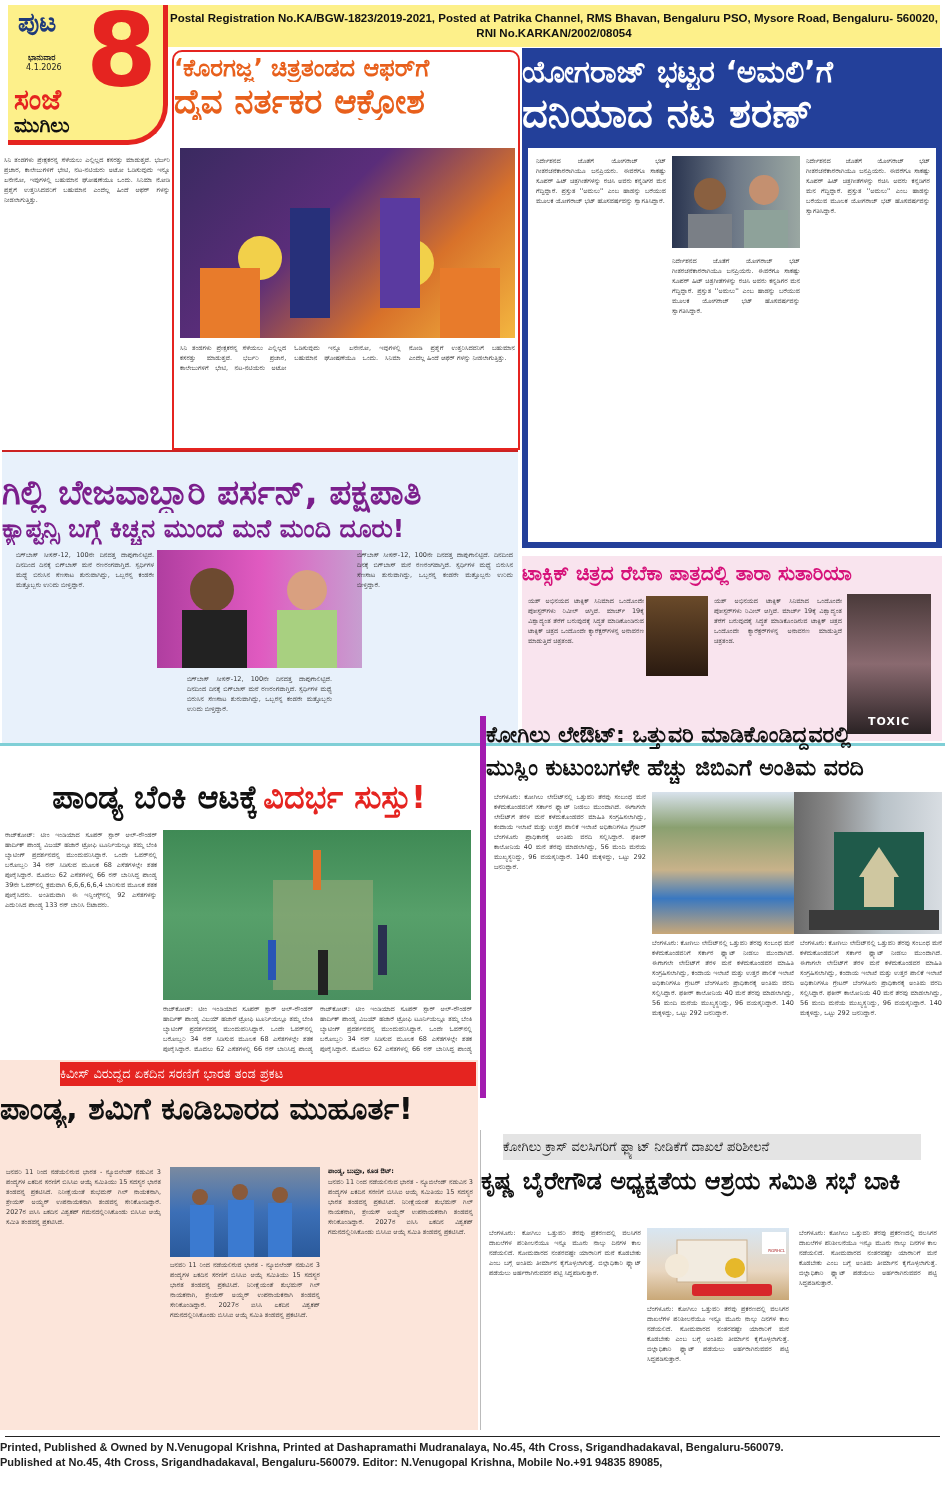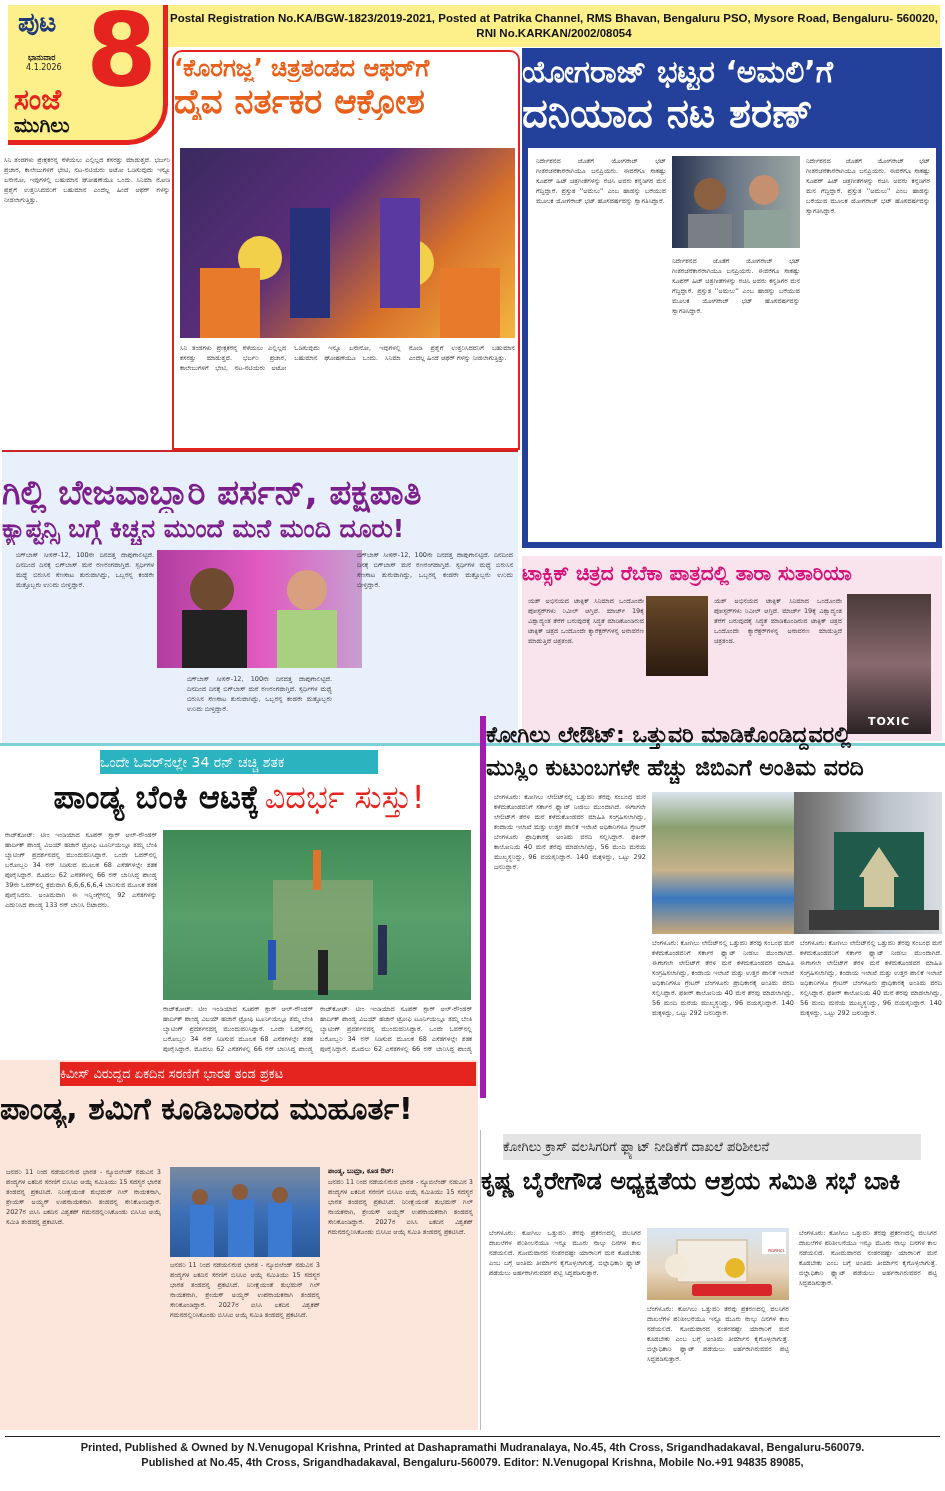--- a/index.html
+++ b/index.html
@@ -88,24 +88,23 @@
   <div class="photo" style="left:325px;top:38px;width:84px;height:140px;background:linear-gradient(180deg,#4a3a3a,#8a6a70 50%,#2a2224)">
     <div style="position:absolute;bottom:6px;width:100%;text-align:center;color:#fff;font-weight:bold;font-size:11px;letter-spacing:1px">TOXIC</div>
   </div>
   <div class="abs txt" style="left:6px;top:40px;width:116px;height:140px">ಯಶ್ ಅಭಿನಯದ ಟಾಕ್ಸಿಕ್ ಸಿನಿಮಾದ ಒಂದೊಂದೇ ಪೋಸ್ಟರ್‌ಗಳು ರಿವೀಲ್ ಆಗ್ತಿವೆ. ಮಾರ್ಚ್ 19ಕ್ಕೆ ವಿಶ್ವಾದ್ಯಂತ ತೆರೆಗೆ ಬರುವುದಕ್ಕೆ ಸಿದ್ಧತೆ ಮಾಡಿಕೊಂಡಿರುವ ಟಾಕ್ಸಿಕ್ ಚಿತ್ರದ ಒಂದೊಂದೇ ಕ್ಯಾರೆಕ್ಟರ್‌ಗಳನ್ನ ಅನಾವರಣ ಮಾಡುತ್ತಿದೆ ಚಿತ್ರತಂಡ.</div>
   <div class="abs txt" style="left:192px;top:40px;width:128px;height:140px">ಯಶ್ ಅಭಿನಯದ ಟಾಕ್ಸಿಕ್ ಸಿನಿಮಾದ ಒಂದೊಂದೇ ಪೋಸ್ಟರ್‌ಗಳು ರಿವೀಲ್ ಆಗ್ತಿವೆ. ಮಾರ್ಚ್ 19ಕ್ಕೆ ವಿಶ್ವಾದ್ಯಂತ ತೆರೆಗೆ ಬರುವುದಕ್ಕೆ ಸಿದ್ಧತೆ ಮಾಡಿಕೊಂಡಿರುವ ಟಾಕ್ಸಿಕ್ ಚಿತ್ರದ ಒಂದೊಂದೇ ಕ್ಯಾರೆಕ್ಟರ್‌ಗಳನ್ನ ಅನಾವರಣ ಮಾಡುತ್ತಿದೆ ಚಿತ್ರತಂಡ.</div>
 </div>
 
 <div class="abs" style="left:0;top:743px;width:945px;height:3px;background:#7fcfd6"></div>
 
 <div class="abs" style="left:0;top:748px;width:478px;height:312px;background:#fff">
-  <div class="abs hl" style="left:100px;top:2px;width:278px;height:24px;background:#2bb3c0;color:#fff;font-size:14px;line-height:24px;font-weight:normal">ಒಂದೇ ಓವರ್‌ನಲ್ಲೇ 34 ರನ್ ಚಚ್ಚಿ ಶತಕ</div>
   <div class="abs" style="left:0;top:30px;width:478px;text-align:center;white-space:nowrap">
     <span style="font-size:32px;font-weight:900;color:#111">ಪಾಂಡ್ಯ ಬೆಂಕಿ ಆಟಕ್ಕೆ</span>
-    <span style="font-size:32px;font-weight:400;color:#e52420">ವಿದರ್ಭ ಸುಸ್ತು!</span>
+    <span style="font-size:32px;font-weight:700;color:#e52420">ವಿದರ್ಭ ಸುಸ್ತು!</span>
   </div>
   <div class="photo" style="left:163px;top:82px;width:308px;height:170px;background:linear-gradient(180deg,#3f8a55,#57a06a 50%,#4a9060)">
     <svg width="308" height="170">
         <rect x="110" y="50" width="100" height="110" fill="#9aa878" opacity=".6"></rect>
         <rect x="150" y="20" width="8" height="40" fill="#e0742a"></rect>
         <rect x="105" y="110" width="8" height="40" fill="#2855b5"></rect>
         <rect x="155" y="120" width="10" height="45" fill="#222"></rect>
         <rect x="215" y="95" width="9" height="50" fill="#2a3050"></rect>
       </svg>
   </div>
@@ -162,16 +161,16 @@
         <rect x="115" y="4" width="24" height="22" fill="#fff"></rect>
       </svg>
     <div style="position:absolute;right:4px;top:20px;font-size:4px;color:#a22">RGRHCL</div>
   </div>
   <div class="abs txt" style="left:8px;top:98px;width:152px;height:198px">ಬೆಂಗಳೂರು: ಕೋಗಿಲು ಒತ್ತುವರಿ ತೆರವು ಪ್ರಕರಣದಲ್ಲಿ ವಲಸಿಗರ ದಾಖಲೆಗಳ ಪರಿಶೀಲನೆಯೂ ಇನ್ನೂ ಮೂರು ನಾಲ್ಕು ದಿನಗಳ ಕಾಲ ನಡೆಯಲಿದೆ. ಸೋಮವಾರದ ನಂತರವಷ್ಟೇ ಯಾರಾರಿಗೆ ಮನೆ ಕೊಡಬೇಕು ಎಂಬ ಬಗ್ಗೆ ಅಂತಿಮ ತೀರ್ಮಾನ ಕೈಗೊಳ್ಳಲಾಗುತ್ತೆ. ಜಿಲ್ಲಾಧಿಕಾರಿ ಫ್ಲ್ಯಾಟ್ ಪಡೆಯಲು ಅರ್ಹರಾಗಿರುವವರ ಪಟ್ಟಿ ಸಿದ್ದಪಡಿಸುತ್ತಾರೆ.</div>
   <div class="abs txt" style="left:166px;top:174px;width:142px;height:122px">ಬೆಂಗಳೂರು: ಕೋಗಿಲು ಒತ್ತುವರಿ ತೆರವು ಪ್ರಕರಣದಲ್ಲಿ ವಲಸಿಗರ ದಾಖಲೆಗಳ ಪರಿಶೀಲನೆಯೂ ಇನ್ನೂ ಮೂರು ನಾಲ್ಕು ದಿನಗಳ ಕಾಲ ನಡೆಯಲಿದೆ. ಸೋಮವಾರದ ನಂತರವಷ್ಟೇ ಯಾರಾರಿಗೆ ಮನೆ ಕೊಡಬೇಕು ಎಂಬ ಬಗ್ಗೆ ಅಂತಿಮ ತೀರ್ಮಾನ ಕೈಗೊಳ್ಳಲಾಗುತ್ತೆ. ಜಿಲ್ಲಾಧಿಕಾರಿ ಫ್ಲ್ಯಾಟ್ ಪಡೆಯಲು ಅರ್ಹರಾಗಿರುವವರ ಪಟ್ಟಿ ಸಿದ್ದಪಡಿಸುತ್ತಾರೆ.</div>
   <div class="abs txt" style="left:318px;top:98px;width:138px;height:198px">ಬೆಂಗಳೂರು: ಕೋಗಿಲು ಒತ್ತುವರಿ ತೆರವು ಪ್ರಕರಣದಲ್ಲಿ ವಲಸಿಗರ ದಾಖಲೆಗಳ ಪರಿಶೀಲನೆಯೂ ಇನ್ನೂ ಮೂರು ನಾಲ್ಕು ದಿನಗಳ ಕಾಲ ನಡೆಯಲಿದೆ. ಸೋಮವಾರದ ನಂತರವಷ್ಟೇ ಯಾರಾರಿಗೆ ಮನೆ ಕೊಡಬೇಕು ಎಂಬ ಬಗ್ಗೆ ಅಂತಿಮ ತೀರ್ಮಾನ ಕೈಗೊಳ್ಳಲಾಗುತ್ತೆ. ಜಿಲ್ಲಾಧಿಕಾರಿ ಫ್ಲ್ಯಾಟ್ ಪಡೆಯಲು ಅರ್ಹರಾಗಿರುವವರ ಪಟ್ಟಿ ಸಿದ್ದಪಡಿಸುತ್ತಾರೆ.</div>
 </div>
 
 <div class="abs" style="left:5px;top:1436px;width:935px;height:1px;background:#222"></div>
-<div class="abs" style="left:0;top:1440px;width:945px;text-align:center;font-family:'Liberation Sans',sans-serif;font-weight:bold;font-size:11px;line-height:15px;color:#222">
+<div class="abs" style="left:0;top:1440px;width:945px;font-family:'Liberation Sans',sans-serif;font-weight:bold;font-size:11px;line-height:15px;color:#222">
   <div>Printed, Published &amp; Owned by N.Venugopal Krishna, Printed at Dashapramathi Mudranalaya, No.45, 4th Cross, Srigandhadakaval, Bengaluru-560079.</div>
   <div>Published at No.45, 4th Cross, Srigandhadakaval, Bengaluru-560079. Editor: N.Venugopal Krishna, Mobile No.+91 94835 89085,</div>
 </div>
 
 </body></html>

